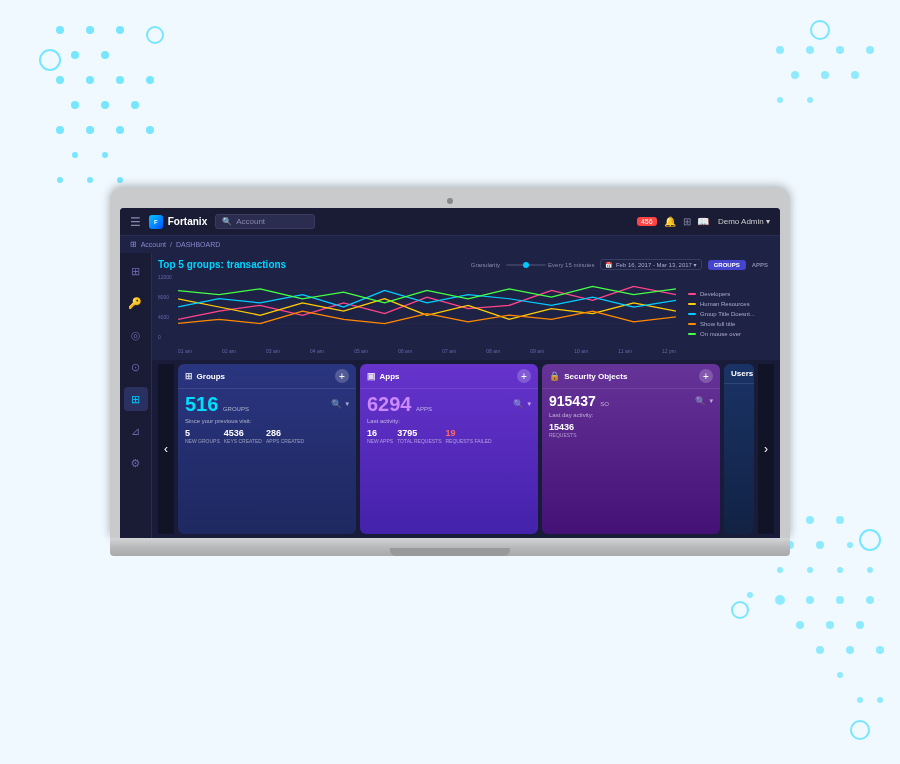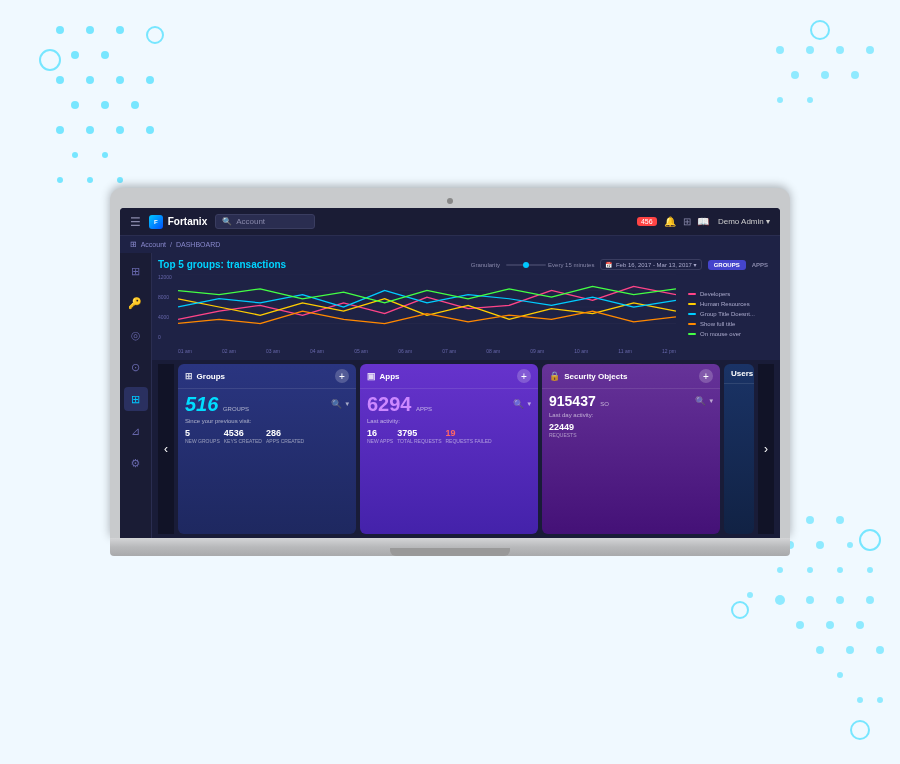--- a/index.html
+++ b/index.html
@@ -401,21 +401,21 @@
       justify-content: space-between;
       margin-bottom: 4px;
     }
 
     .card-big-number {
       font-size: 20px;
       font-weight: bold;
       color: white;
       line-height: 1;
     }
-    .card-big-number.cyan { color: #00ddff; font-style: italic; }
+    .card-big-number.cyan { color: #00ddff; }
     .card-big-number.purple { color: #cc88ff; margin-top: 48px; }
 
     .card-unit {
       font-size: 6px;
       color: rgba(255,255,255,0.6);
       text-transform: uppercase;
       margin-left: 2px;
     }
 
     .card-controls {
@@ -815,21 +815,21 @@
                       <span class="card-unit">SO</span>
                     </div>
                     <div class="card-controls">
                       <span class="search-mini">🔍</span>
                       <span class="dropdown-mini">▾</span>
                     </div>
                   </div>
                   <div class="card-since">Last day activity:</div>
                   <div class="card-stats">
                     <div class="stat-item">
-                      <span class="stat-num">22449</span>
+                      <span class="stat-num">15436</span>
                       <span class="stat-label">REQUESTS</span>
                     </div>
                   </div>
                 </div>
               </div>
 
               <div class="card card-users" style="max-width:30px; overflow:hidden;">
                 <div class="card-header">
                   <div class="card-header-left">
                     <span>Users</span>

